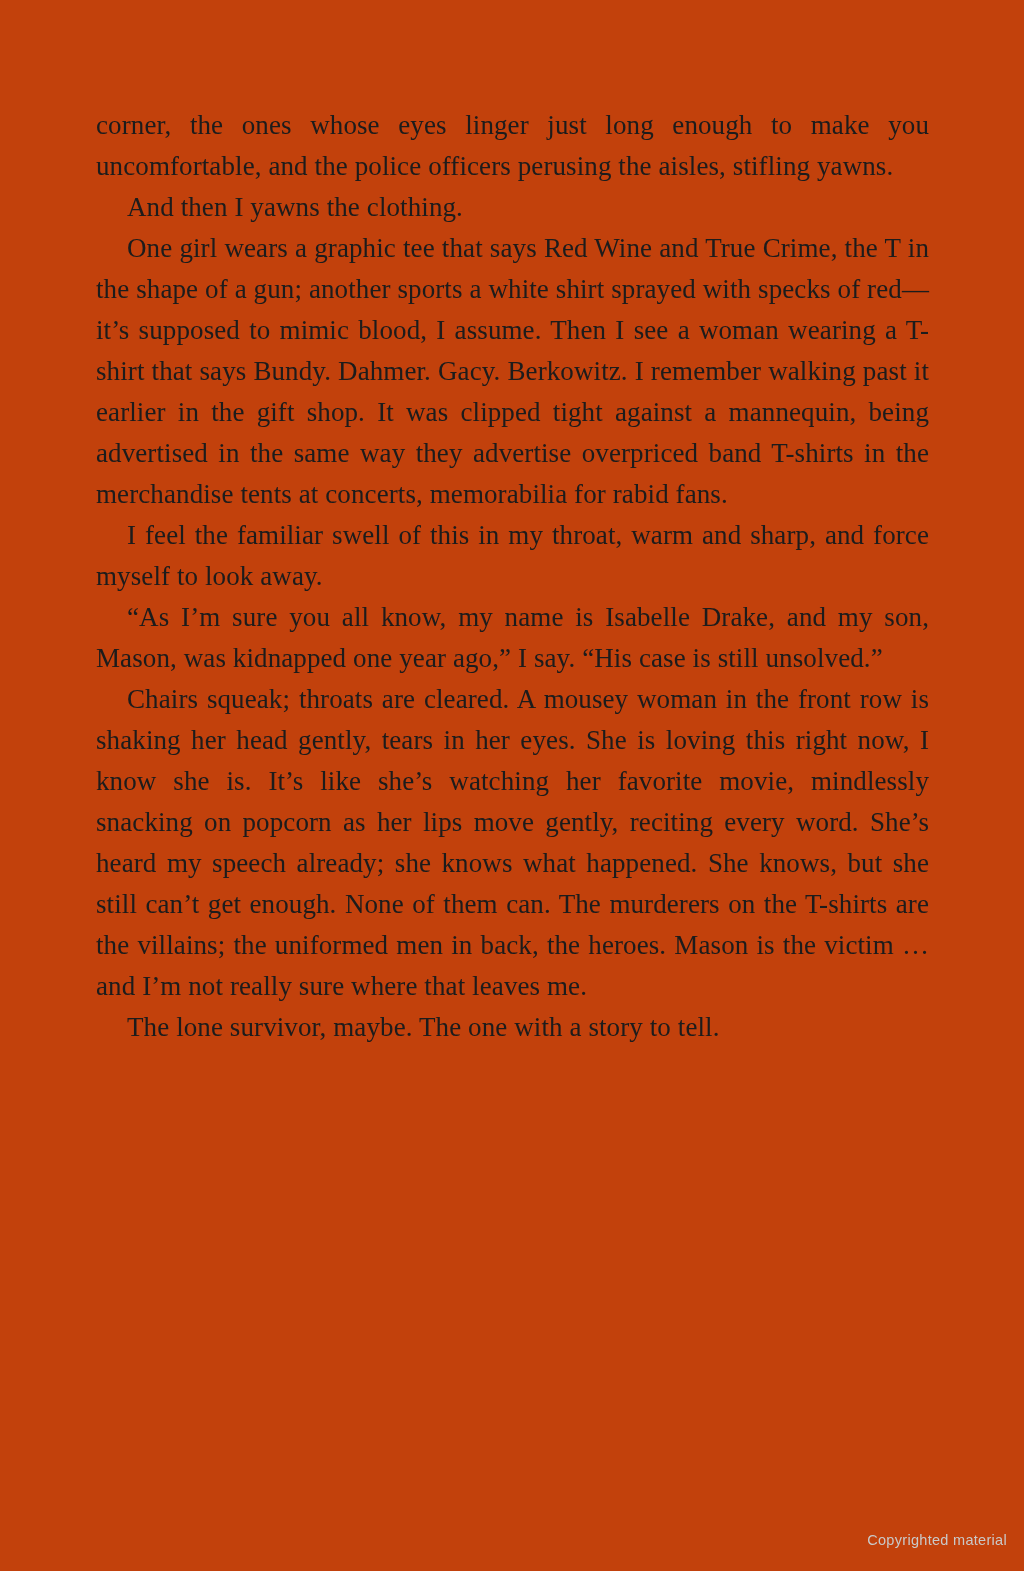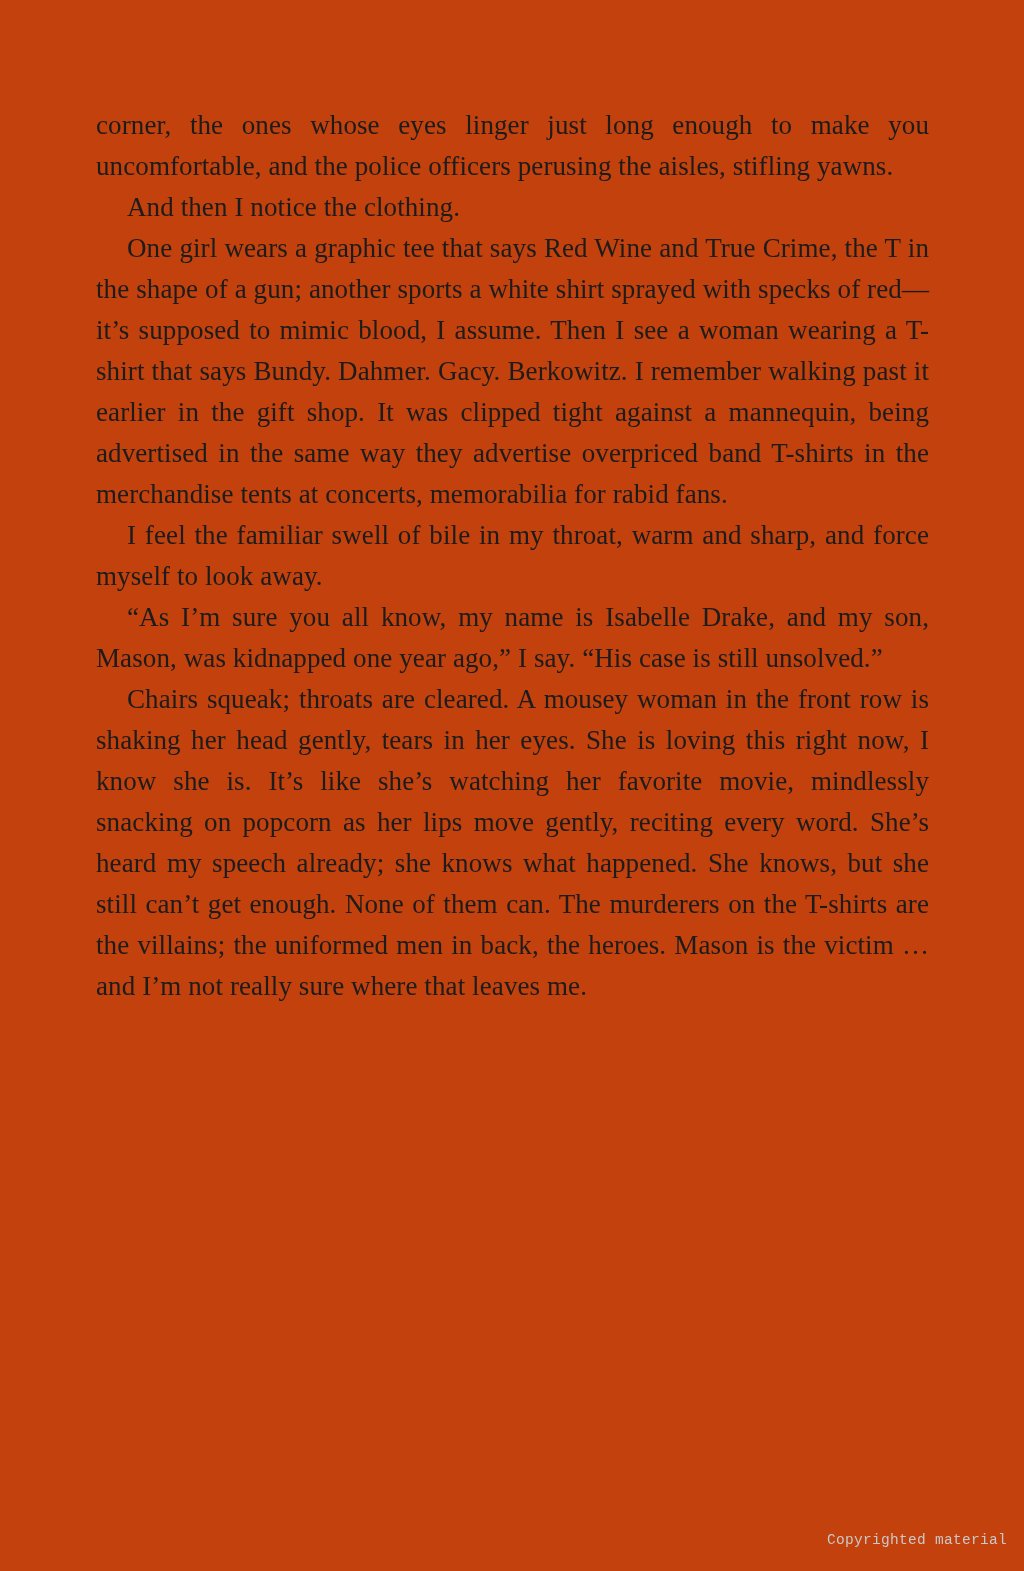--- a/index.html
+++ b/index.html
@@ -36,32 +36,33 @@
   }
   .page-text p.indent {
     text-indent: 31px;
   }
   .page-text .italic {
   }
   .copyright-watermark {
     position: absolute;
     top: 1532px;
     right: 17px;
-    font-family: Liberation Mono, monospace;
+    font-family: Liberation Sans, sans-serif;
     font-size: 14.5px;
     color: #c9c9c9;
     letter-spacing: 0.3px;
   }
 </style>
 </head>
 <body>
 
 <div class="book-page">
   <div class="page-text">
       <p class=""><span>corner, the ones whose eyes linger just long enough to make you uncomfortable, and the police officers perusing the aisles, stifling yawns.</span></p>
-      <p class="indent"><span>And then I notice the clothing.</span></p>
+      <p class="indent"><span>And then I yawns the clothing.</span></p>
       <p class="indent"><span>One girl wears a graphic tee that says </span><span class="italic">Red Wine and True Crime</span><span>, the </span><span class="italic">T</span><span> in the shape of a gun; another sports a white shirt sprayed with specks of red—it’s supposed to mimic blood, I assume. Then I see a woman wearing a T-shirt that says </span><span class="italic">Bundy. Dahmer. Gacy. Berkowitz.</span><span> I remember walking past it earlier in the gift shop. It was clipped tight against a mannequin, being advertised in the same way they advertise overpriced band T-shirts in the merchandise tents at concerts, memorabilia for rabid fans.</span></p>
-      <p class="indent"><span>I feel the familiar swell of bile in my throat, warm and sharp, and force myself to look away.</span></p>
+      <p class="indent"><span>I feel the familiar swell of this in my throat, warm and sharp, and force myself to look away.</span></p>
       <p class="indent"><span>“As I’m sure you all know, my name is Isabelle Drake, and my son, Mason, was kidnapped one year ago,” I say. “His case is still unsolved.”</span></p>
       <p class="indent"><span>Chairs squeak; throats are cleared. A mousey woman in the front row is shaking her head gently, tears in her eyes. She is loving this right now, I know she is. It’s like she’s watching her favorite movie, mindlessly snacking on popcorn as her lips move gently, reciting every word. She’s heard my speech already; she knows what happened. She knows, but she still can’t get enough. None of them can. The murderers on the T-shirts are the villains; the uniformed men in back, the heroes. Mason is the victim … and I’m not really sure where that leaves me.</span></p>
+      <p class="indent"><span>The lone survivor, maybe. The one with a story to tell.</span></p>
     </div>
   <div class="copyright-watermark">Copyrighted material</div>
 </div>
 
 </body></html>

